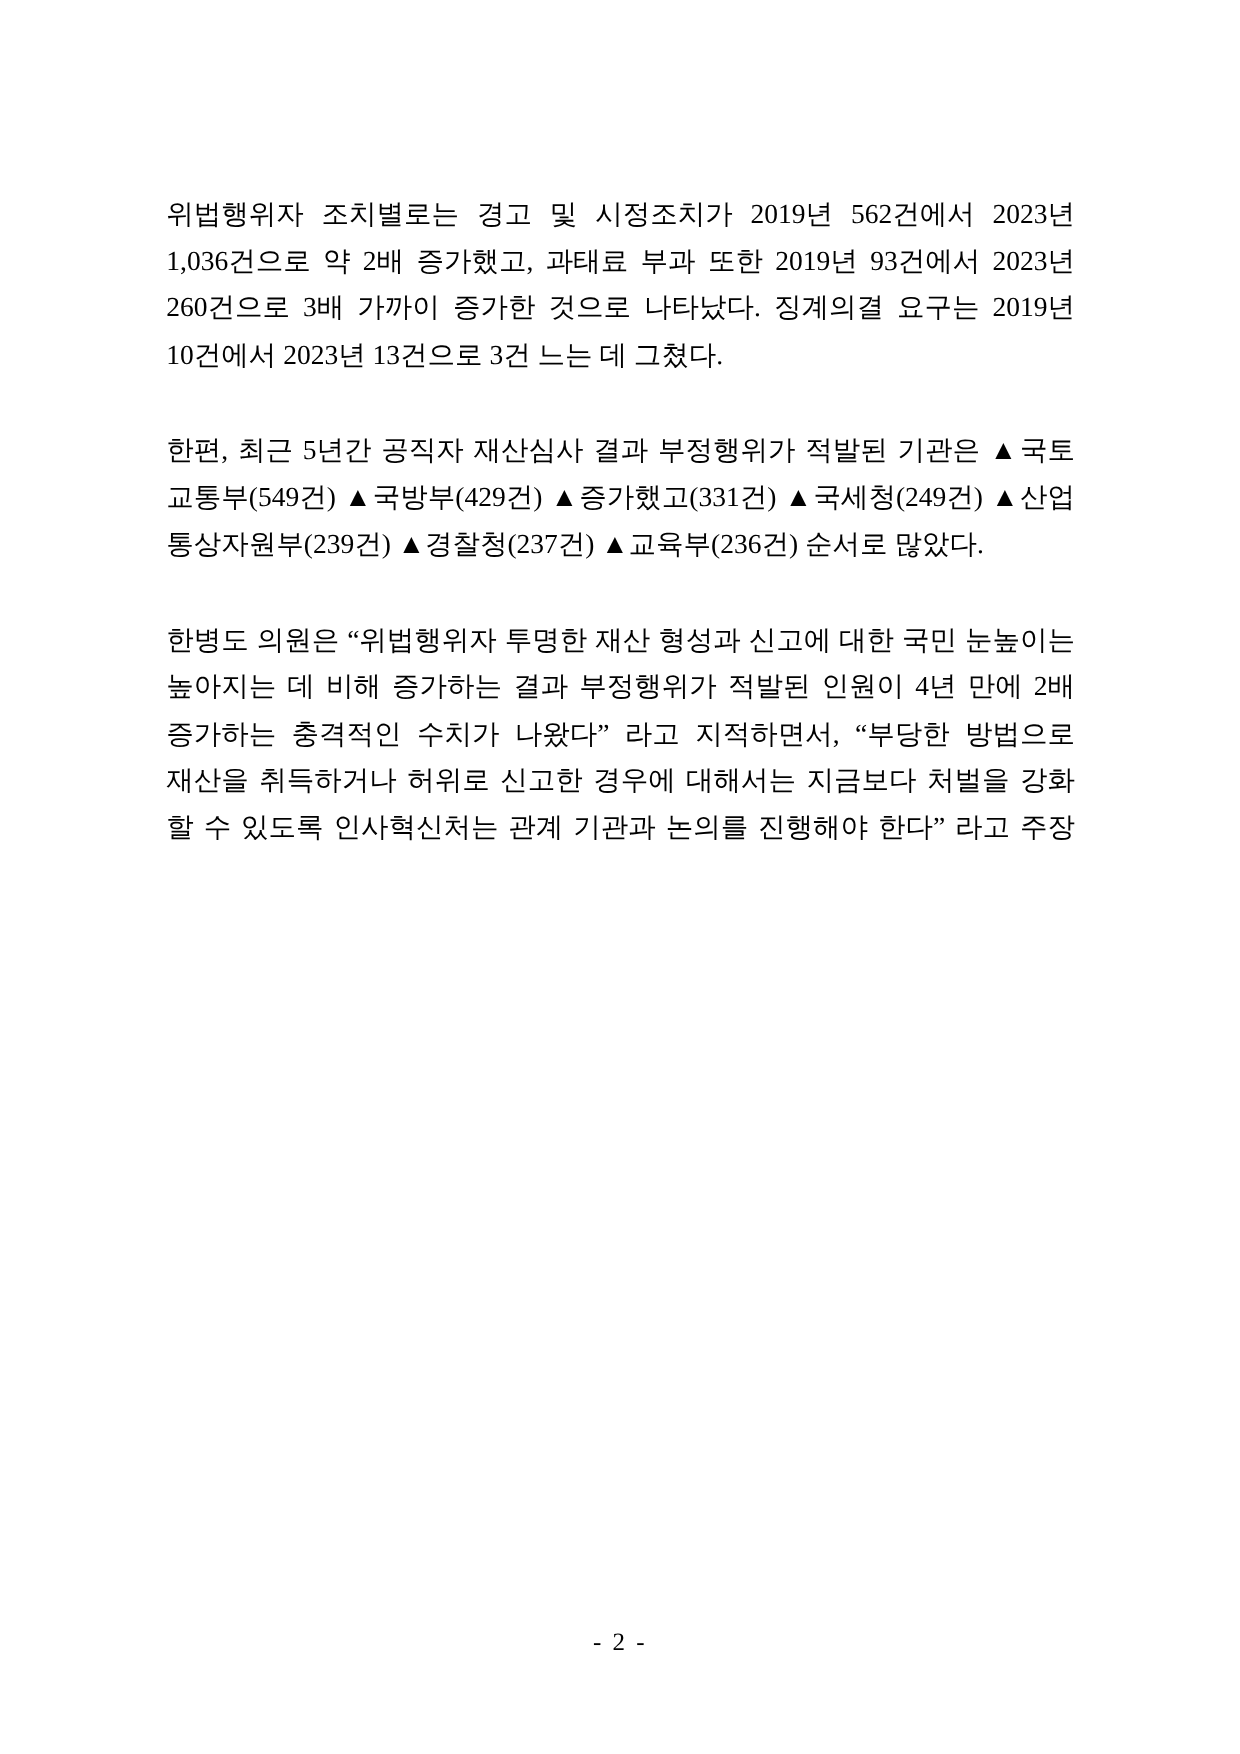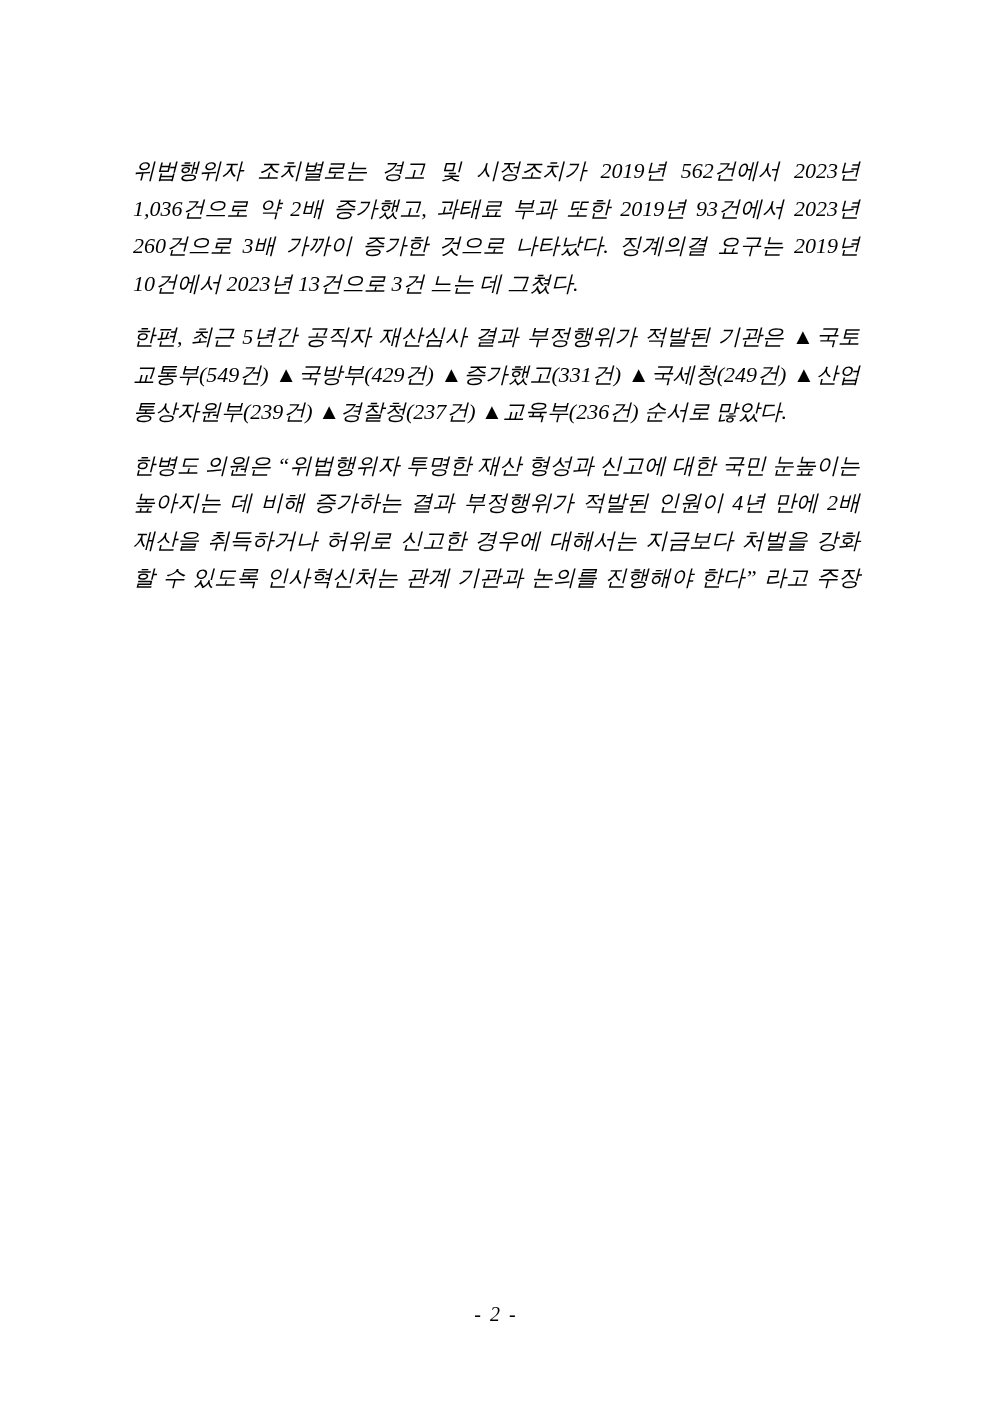--- a/index.html
+++ b/index.html
@@ -13,30 +13,29 @@
     background: var(--page-bg);
   }
   .page {
     position: relative;
     width: 992px;
     height: 1403px;
     background: var(--page-bg);
     color: var(--text-color);
     font-family: "Liberation Serif", "DejaVu Serif", serif;
     overflow: hidden;
-    font-style: italic;
   }
   .content {
     position: absolute;
     left: 133px;
     top: 152px;
     width: 727px;
   }
   .paragraph { margin: 0; }
-  .paragraph + .paragraph { margin-top: 16px; }
+  .paragraph + .paragraph { margin-top: 39px; }
   .line {
     font-size: 22px;
     line-height: 37.5px;
     text-align: justify;
     text-align-last: justify;
     word-break: keep-all;
     white-space: normal;
   }
   .line.para-last {
     text-align-last: left;
@@ -67,20 +66,21 @@
         <div class="line para-last">10건에서 2023년 13건으로 3건 느는 데 그쳤다.</div>
       </div>
       <div class="paragraph">
         <div class="line">한편, 최근 5년간 공직자 재산심사 결과 부정행위가 적발된 기관은 ▲국토</div>
         <div class="line">교통부(549건) ▲국방부(429건) ▲증가했고(331건) ▲국세청(249건) ▲산업</div>
         <div class="line para-last">통상자원부(239건) ▲경찰청(237건) ▲교육부(236건) 순서로 많았다.</div>
       </div>
       <div class="paragraph">
         <div class="line">한병도 의원은 “위법행위자 투명한 재산 형성과 신고에 대한 국민 눈높이는</div>
         <div class="line">높아지는 데 비해 증가하는 결과 부정행위가 적발된 인원이 4년 만에 2배</div>
+        <div class="line">증가하는 충격적인 수치가 나왔다” 라고 지적하면서, “부당한 방법으로</div>
         <div class="line">재산을 취득하거나 허위로 신고한 경우에 대해서는 지금보다 처벌을 강화</div>
         <div class="line">할 수 있도록 인사혁신처는 관계 기관과 논의를 진행해야 한다” 라고 주장</div>
       </div>
     </main>
   <footer class="page-footer">
     <span class="page-number">- 2 -</span>
   </footer>
 </div>
 
 </body></html>

